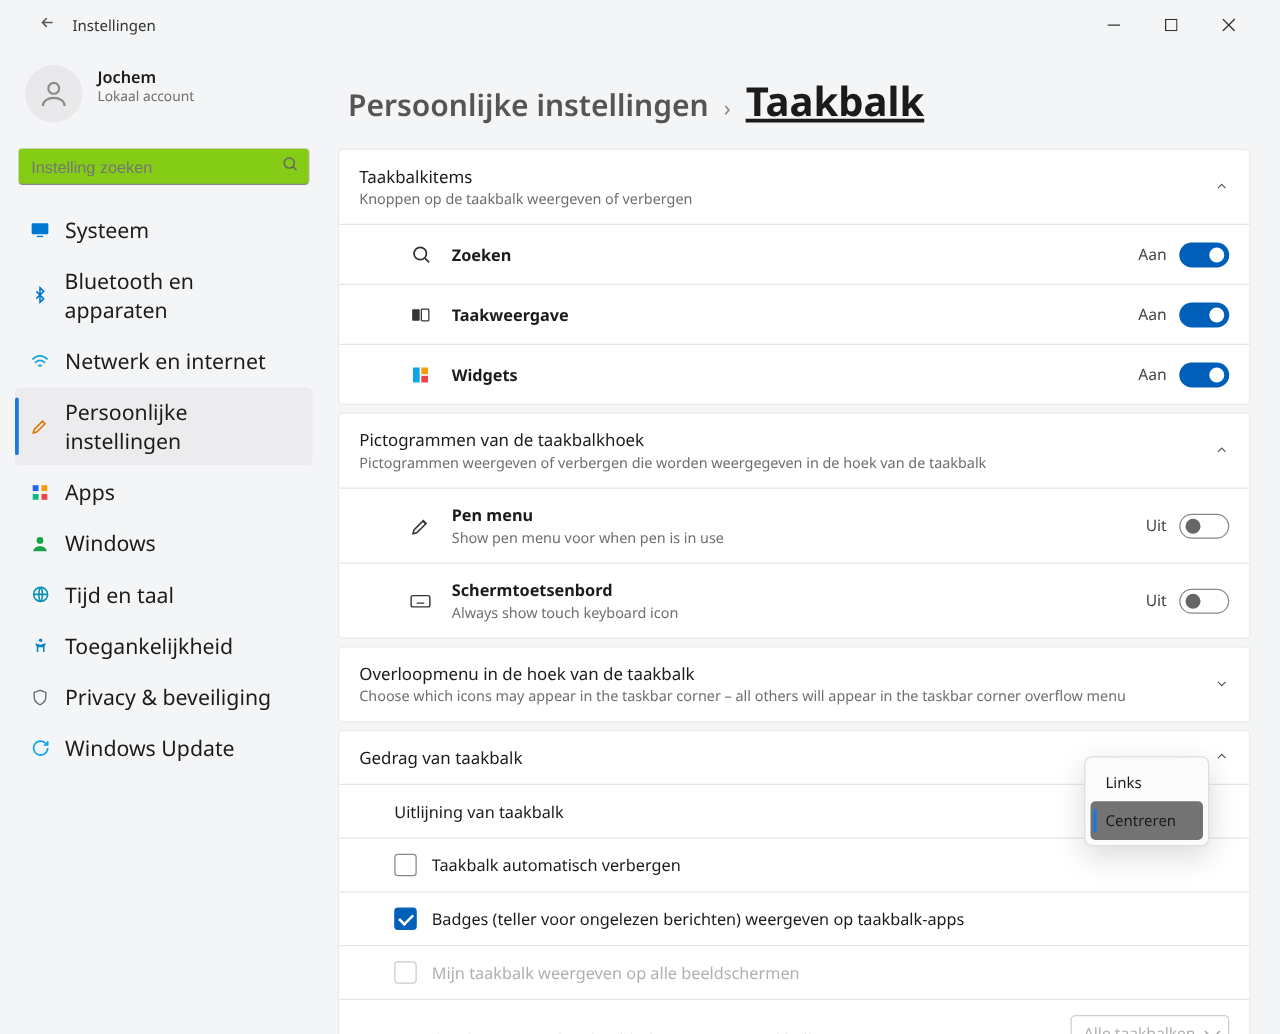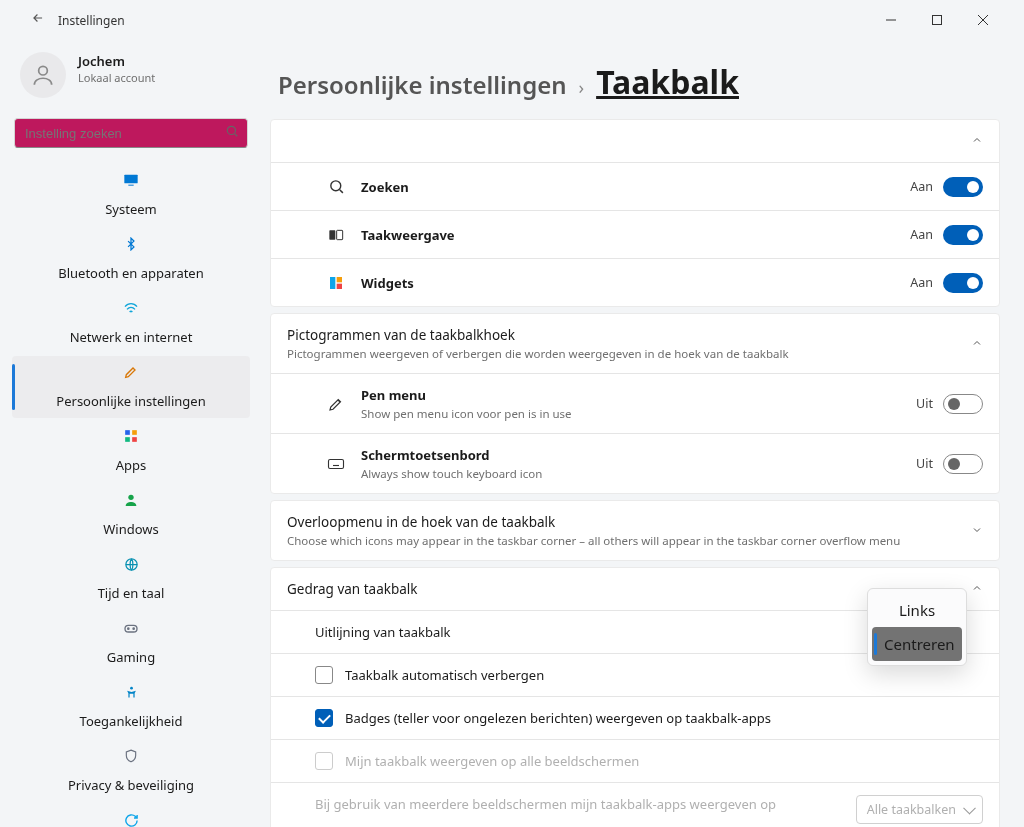--- a/index.html
+++ b/index.html
@@ -21,24 +21,24 @@
   .titlebar .back { width:40px; text-align:center; color:#555; cursor:pointer; }
   .titlebar .title { font-size:12px; color:#333; }
   .wincontrols { margin-left:auto; display:flex; }
   .wincontrols div { width:46px; height:40px; display:flex; align-items:center; justify-content:center; color:#333; cursor:pointer; }
   .layout { display:flex; height:calc(100% - 40px); }
   .sidebar { width:262px; padding:0 12px 12px 12px; flex:none; }
   .user { display:flex; align-items:flex-start; gap:12px; padding:12px 8px 20px 8px; }
   .avatar { width:46px; height:46px; border-radius:50%; background:#e9e9eb; display:flex; align-items:center; justify-content:center; color:#8a8a8a; }
   .user .name { font-weight:600; font-size:13px; }
   .user .sub { font-size:11px; color:var(--text-muted); }
-  .searchbox { display:flex; align-items:center; background:#be185d; border:1px solid #d4d4d4; border-bottom:1.5px solid #888; border-radius:4px; height:30px; padding:0 8px; margin:0 2px 16px 2px; }
+  .searchbox { display:flex; align-items:center; background:#84cc16; border:1px solid #d4d4d4; border-bottom:1.5px solid #888; border-radius:4px; height:30px; padding:0 8px; margin:0 2px 16px 2px; }
   .searchbox input { flex:1; border:none; outline:none; font-size:13px; background:transparent; }
   .nav { display:flex; flex-direction:column; gap:2px; }
-  .nav-item { display:flex; align-items:center; gap:12px; padding:8px 12px; border-radius:4px; cursor:pointer; font-size:13px;flex-direction:column; }
+  .nav-item { display:flex; align-items:center; gap:12px; padding:8px 12px; border-radius:4px; cursor:pointer; font-size:17px; }
   .nav-item.active { background:var(--nav-active); position:relative; }
   .nav-item.active::before { content:""; position:absolute; left:0; top:8px; bottom:8px; width:3px; background:var(--nav-accent); border-radius:2px; }
   .nav-icon { width:16px; height:16px; display:flex; align-items:center; justify-content:center; }
   .content { flex:1; padding:0 24px 16px 8px; overflow:auto; }
   .breadcrumb { display:flex; align-items:baseline; gap:12px; padding:20px 0 16px 8px; }
   .breadcrumb .crumb1 { font-size:24px; font-weight:600; color:#555; }
   .breadcrumb .sep { font-size:18px; color:#888; }
   .breadcrumb .crumb2 { font-size:32px; font-weight:700;text-decoration:underline; }
   .card { background:var(--panel); border:1px solid #eaeaea; border-radius:4px; margin-bottom:6px; }
   .card-header { display:flex; align-items:center; padding:12px 16px; cursor:pointer; }
@@ -49,30 +49,30 @@
   .row .ri { width:26px; display:flex; justify-content:center; margin-right:12px; color:#333; }
   .row .rt { font-size:13px;font-weight:bold; }
   .row .rs { font-size:11.5px; color:var(--text-muted); margin-top:2px; }
   .row .state { margin-left:auto; font-size:12.5px; color:#444; margin-right:10px; }
   .toggle { width:40px; height:20px; border-radius:10px; position:relative; cursor:pointer; flex:none; }
   .toggle.on { background:var(--accent-toggle); }
   .toggle.off { background:#fff; border:1px solid #888; }
   .toggle .knob { position:absolute; width:12px; height:12px; border-radius:50%; top:4px; }
   .toggle.on .knob { background:#fff; right:4px; }
   .toggle.off .knob { background:#666; left:4px; top:3px; }
-  .opt { display:flex; align-items:flex-start; padding:12px 16px 12px 44px; border-top:1px solid var(--border); gap:12px; font-size:13px; }
+  .opt { display:flex; align-items:flex-end; padding:12px 16px 12px 44px; border-top:1px solid var(--border); gap:12px; font-size:13px; }
   .opt.disabled { color:var(--text-disabled); }
   .chk { width:18px; height:18px; border-radius:3px; border:1px solid #888; flex:none; display:flex; align-items:center; justify-content:center; }
   .chk.checked { background:var(--accent-toggle); border-color:var(--accent-toggle); }
   .chk.checked::after { content:""; width:5px; height:9px; border:solid #fff; border-width:0 2px 2px 0; transform:rotate(45deg); margin-top:-2px; }
   .chk.disabled { border-color:#ccc; }
   .multi-select { margin-left:auto; border:1px solid #d0d0d0; border-radius:4px; padding:5px 26px 5px 10px; font-size:12.5px; color:var(--text-disabled); background:#fff; position:relative; }
   .multi-select::after { content:""; position:absolute; right:8px; top:50%; width:8px; height:8px; border:solid #999; border-width:0 1px 1px 0; transform:translateY(-70%) rotate(45deg); }
   .align-popup { position:absolute; background:#fbfbfc; border:1px solid #ddd; border-radius:6px; box-shadow:0 8px 24px rgba(0,0,0,.15); padding:4px; width:100px; z-index:10; }
-  .align-popup .pitem { padding:7px 12px; font-size:15px; border-radius:4px; cursor:pointer; position:relative;text-align:center; }
+  .align-popup .pitem { padding:7px 12px; font-size:12px; border-radius:4px; cursor:pointer; position:relative; }
   .align-popup .pitem.hover { background:#737373; }
   .align-popup .pitem.selected::before { content:""; position:absolute; left:2px; top:6px; bottom:6px; width:3px; background:var(--nav-accent); border-radius:2px; }
   .rel { position:relative; }
 </style>
 </head>
 <body>
 
 <div class="titlebar">
   <div class="back">
     <svg width="14" height="14" viewBox="0 0 24 24" fill="none" stroke="currentColor" stroke-width="2">
@@ -181,30 +181,20 @@
         <span class="nav-icon">
             <svg width="15" height="15" viewBox="0 0 24 24" fill="none" stroke="#0891b2" stroke-width="2">
               <circle cx="12" cy="12" r="9"></circle>
               <path d="M3 12h18M12 3c3 3 3 15 0 18M12 3c-3 3-3 15 0 18"></path>
             </svg>
           </span>
         <span>Tijd en taal</span>
       </div>
       <div class="nav-item">
         <span class="nav-icon">
-            <svg width="16" height="16" viewBox="0 0 24 24" fill="none" stroke="#6b7280" stroke-width="2">
-              <rect x="3" y="8" width="18" height="10" rx="5"></rect>
-              <circle cx="8" cy="13" r="1" fill="#6b7280"></circle>
-              <circle cx="16" cy="13" r="1" fill="#6b7280"></circle>
-            </svg>
-          </span>
-        <span>Gaming</span>
-      </div>
-      <div class="nav-item">
-        <span class="nav-icon">
             <svg width="15" height="15" viewBox="0 0 24 24" fill="#0284c7">
               <circle cx="12" cy="5" r="2.2"></circle>
               <path d="M5 9l7 2 7-2-2 4v7h-2v-6h-6v6H7v-7L5 9z"></path>
             </svg>
           </span>
         <span>Toegankelijkheid</span>
       </div>
       <div class="nav-item">
         <span class="nav-icon">
             <svg width="14" height="14" viewBox="0 0 24 24" fill="none" stroke="#6b7280" stroke-width="2">
@@ -226,20 +216,24 @@
 
   <main class="content">
     <div class="breadcrumb">
       <span class="crumb1">Persoonlijke instellingen</span>
       <span class="sep">›</span>
       <span class="crumb2">Taakbalk</span>
     </div>
 
     <section class="card">
       <div class="card-header">
+        <div class="titles">
+          <div class="ht">Taakbalkitems</div>
+          <div class="hs">Knoppen op de taakbalk weergeven of verbergen</div>
+        </div>
         <span class="chev"><svg width="12" height="12" viewBox="0 0 24 24" fill="none" stroke="currentColor" stroke-width="2">
               <path d="M6 15l6-6 6 6"></path>
             </svg></span>
       </div>
       <div class="row">
         <span class="ri">
             <svg width="17" height="17" viewBox="0 0 24 24" fill="none" stroke="currentColor" stroke-width="2">
               <circle cx="11" cy="11" r="7"></circle>
               <line x1="21" y1="21" x2="16.5" y2="16.5"></line>
             </svg>
@@ -290,21 +284,21 @@
             </svg></span>
       </div>
       <div class="row">
         <span class="ri">
             <svg width="18" height="18" viewBox="0 0 24 24" fill="none" stroke="#333" stroke-width="1.6">
               <path d="M4 20l4-1 10-10-3-3L5 16l-1 4zM14 6l4 4"></path>
             </svg>
           </span>
         <div>
           <div class="rt">Pen menu</div>
-          <div class="rs">Show pen menu icon voor pen is in use</div>
+          <div class="rs">Show pen menu voor when pen is in use</div>
         </div>
         <span class="state">Uit</span>
         <div class="toggle off">
             <div class="knob"></div>
           </div>
       </div>
       <div class="row">
         <span class="ri">
             <svg width="18" height="18" viewBox="0 0 24 24" fill="none" stroke="#333" stroke-width="1.5">
               <rect x="2" y="6" width="20" height="12" rx="2"></rect>

